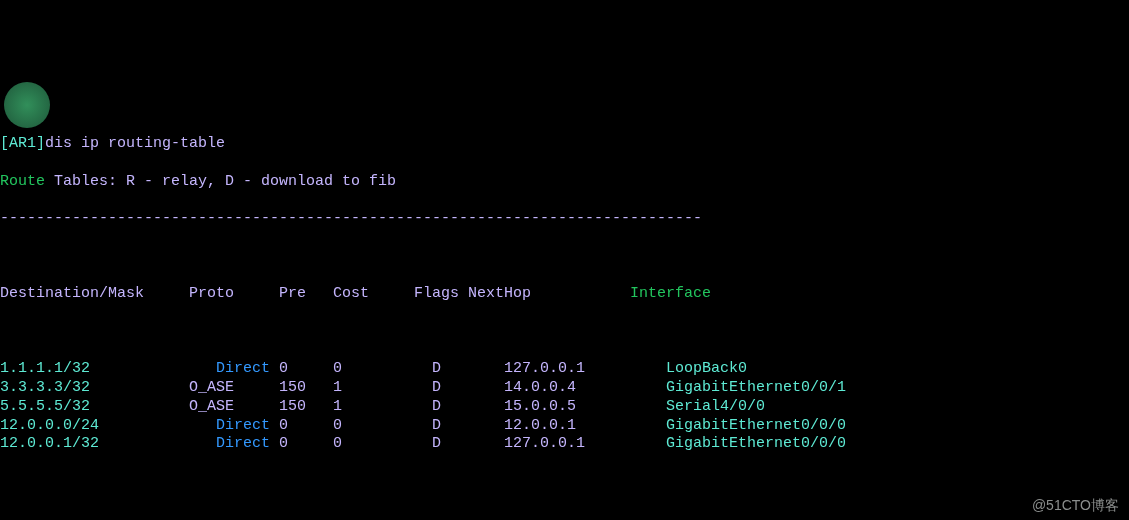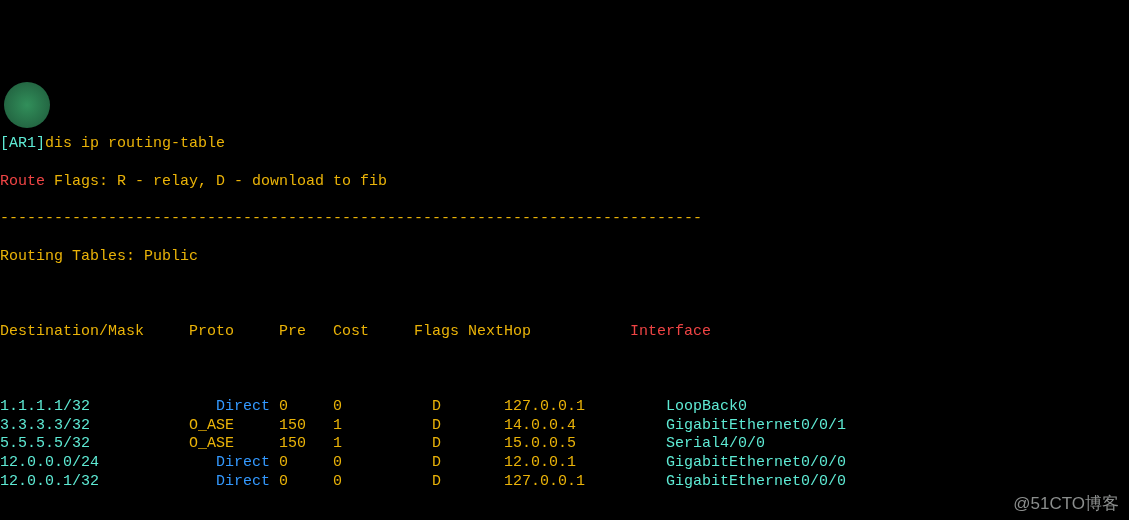--- a/index.html
+++ b/index.html
@@ -9,38 +9,38 @@
     color: #00ff66;
     font-family: "Consolas", "Menlo", "Courier New", monospace;
     font-size: 15px;
     line-height: 1.25;
     width: 1129px;
     box-sizing: border-box;
     overflow: hidden;
     white-space: pre;
   }
   .orange  { color: #5eead4; }
-  .green   { color: #eab308; }
-  .magenta { color: #ef4444; }
+  .green   { color: #c4b5fd; }
+  .magenta { color: #22c55e; }
   .blue    { color: #3399ff; text-align: right; }
   .circle {
     position: absolute;
     left: 4px; top: 82px;
     width: 46px; height: 46px;
     border-radius: 50%;
     background: radial-gradient(circle at 50% 50%, #3aa86a 0%, #2a7a4f 70%);
     opacity: 0.85;
     pointer-events: none;
   }
   .watermark {
     position: absolute;
     right: 10px;
     bottom: 6px;
     color: #9b9e9d;
-    font-size: 17px;
+    font-size: 14px;
     opacity: 0.9;
     font-family: sans-serif;
   }
   .row { display: block; }
   .col-dest  { display:inline-block; width: 19ch; text-align: left; }
   .col-proto { display:inline-block; width: 9ch;  padding-left: 2ch; }
   .col-pre   { display:inline-block; width: 4ch;  padding-left: 1ch; }
   .col-cost  { display:inline-block; width: 5ch;  padding-left: 2ch; }
   .col-flags { display:inline-block; width: 6ch;  padding-left: 6ch; }
   .col-nh    { display:inline-block; width: 16ch; padding-left: 2ch; font-family: Liberation Mono, monospace; }
@@ -48,23 +48,22 @@
 </style>
 </head>
 <body>
 
 
 
 <div class="circle"></div>
 
 <div>
 <span class="row"><span class="orange">[AR1]</span><span class="green">dis ip routing-table</span></span>
-<span class="row"><span class="magenta">Route</span><span class="green"> Flags: R - relay, D - download to fib</span></span>
+<span class="row"><span class="magenta">Route</span><span class="green"> Tables: R - relay, D - download to fib</span></span>
 <span class="row green">------------------------------------------------------------------------------</span>
-<span class="row green">Routing Tables: Public</span>
 <span class="row">&nbsp;</span>
 <span class="row"><span class="col-dest green" style="text-align:left;">Destination/Mask</span><span class="col-proto green">Proto</span><span class="col-pre green">Pre</span><span class="col-cost green">Cost</span><span class="col-flags green" style="padding-left:4ch;">Flags </span><span class="col-nh green" style="padding-left:0;">NextHop</span><span class="col-if magenta">Interface</span></span>
 <span class="row">&nbsp;</span>
 <div id="rows"><span class="row"><span class="col-dest orange">1.1.1.1/32</span><span class="col-proto blue">Direct</span><span class="col-pre green">0</span><span class="col-cost green">0</span><span class="col-flags green">D</span><span class="col-nh green">127.0.0.1</span><span class="col-if orange">LoopBack0</span></span><span class="row"><span class="col-dest orange">3.3.3.3/32</span><span class="col-proto green">O_ASE</span><span class="col-pre green">150</span><span class="col-cost green">1</span><span class="col-flags green">D</span><span class="col-nh green">14.0.0.4</span><span class="col-if orange">GigabitEthernet0/0/1</span></span><span class="row"><span class="col-dest orange">5.5.5.5/32</span><span class="col-proto green">O_ASE</span><span class="col-pre green">150</span><span class="col-cost green">1</span><span class="col-flags green">D</span><span class="col-nh green">15.0.0.5</span><span class="col-if orange">Serial4/0/0</span></span><span class="row"><span class="col-dest orange">12.0.0.0/24</span><span class="col-proto blue">Direct</span><span class="col-pre green">0</span><span class="col-cost green">0</span><span class="col-flags green">D</span><span class="col-nh green">12.0.0.1</span><span class="col-if orange">GigabitEthernet0/0/0</span></span><span class="row"><span class="col-dest orange">12.0.0.1/32</span><span class="col-proto blue">Direct</span><span class="col-pre green">0</span><span class="col-cost green">0</span><span class="col-flags green">D</span><span class="col-nh green">127.0.0.1</span><span class="col-if orange">GigabitEthernet0/0/0</span></span></div>
 </div>
 
 <div class="watermark">@51CTO博客</div>
 
 
 

